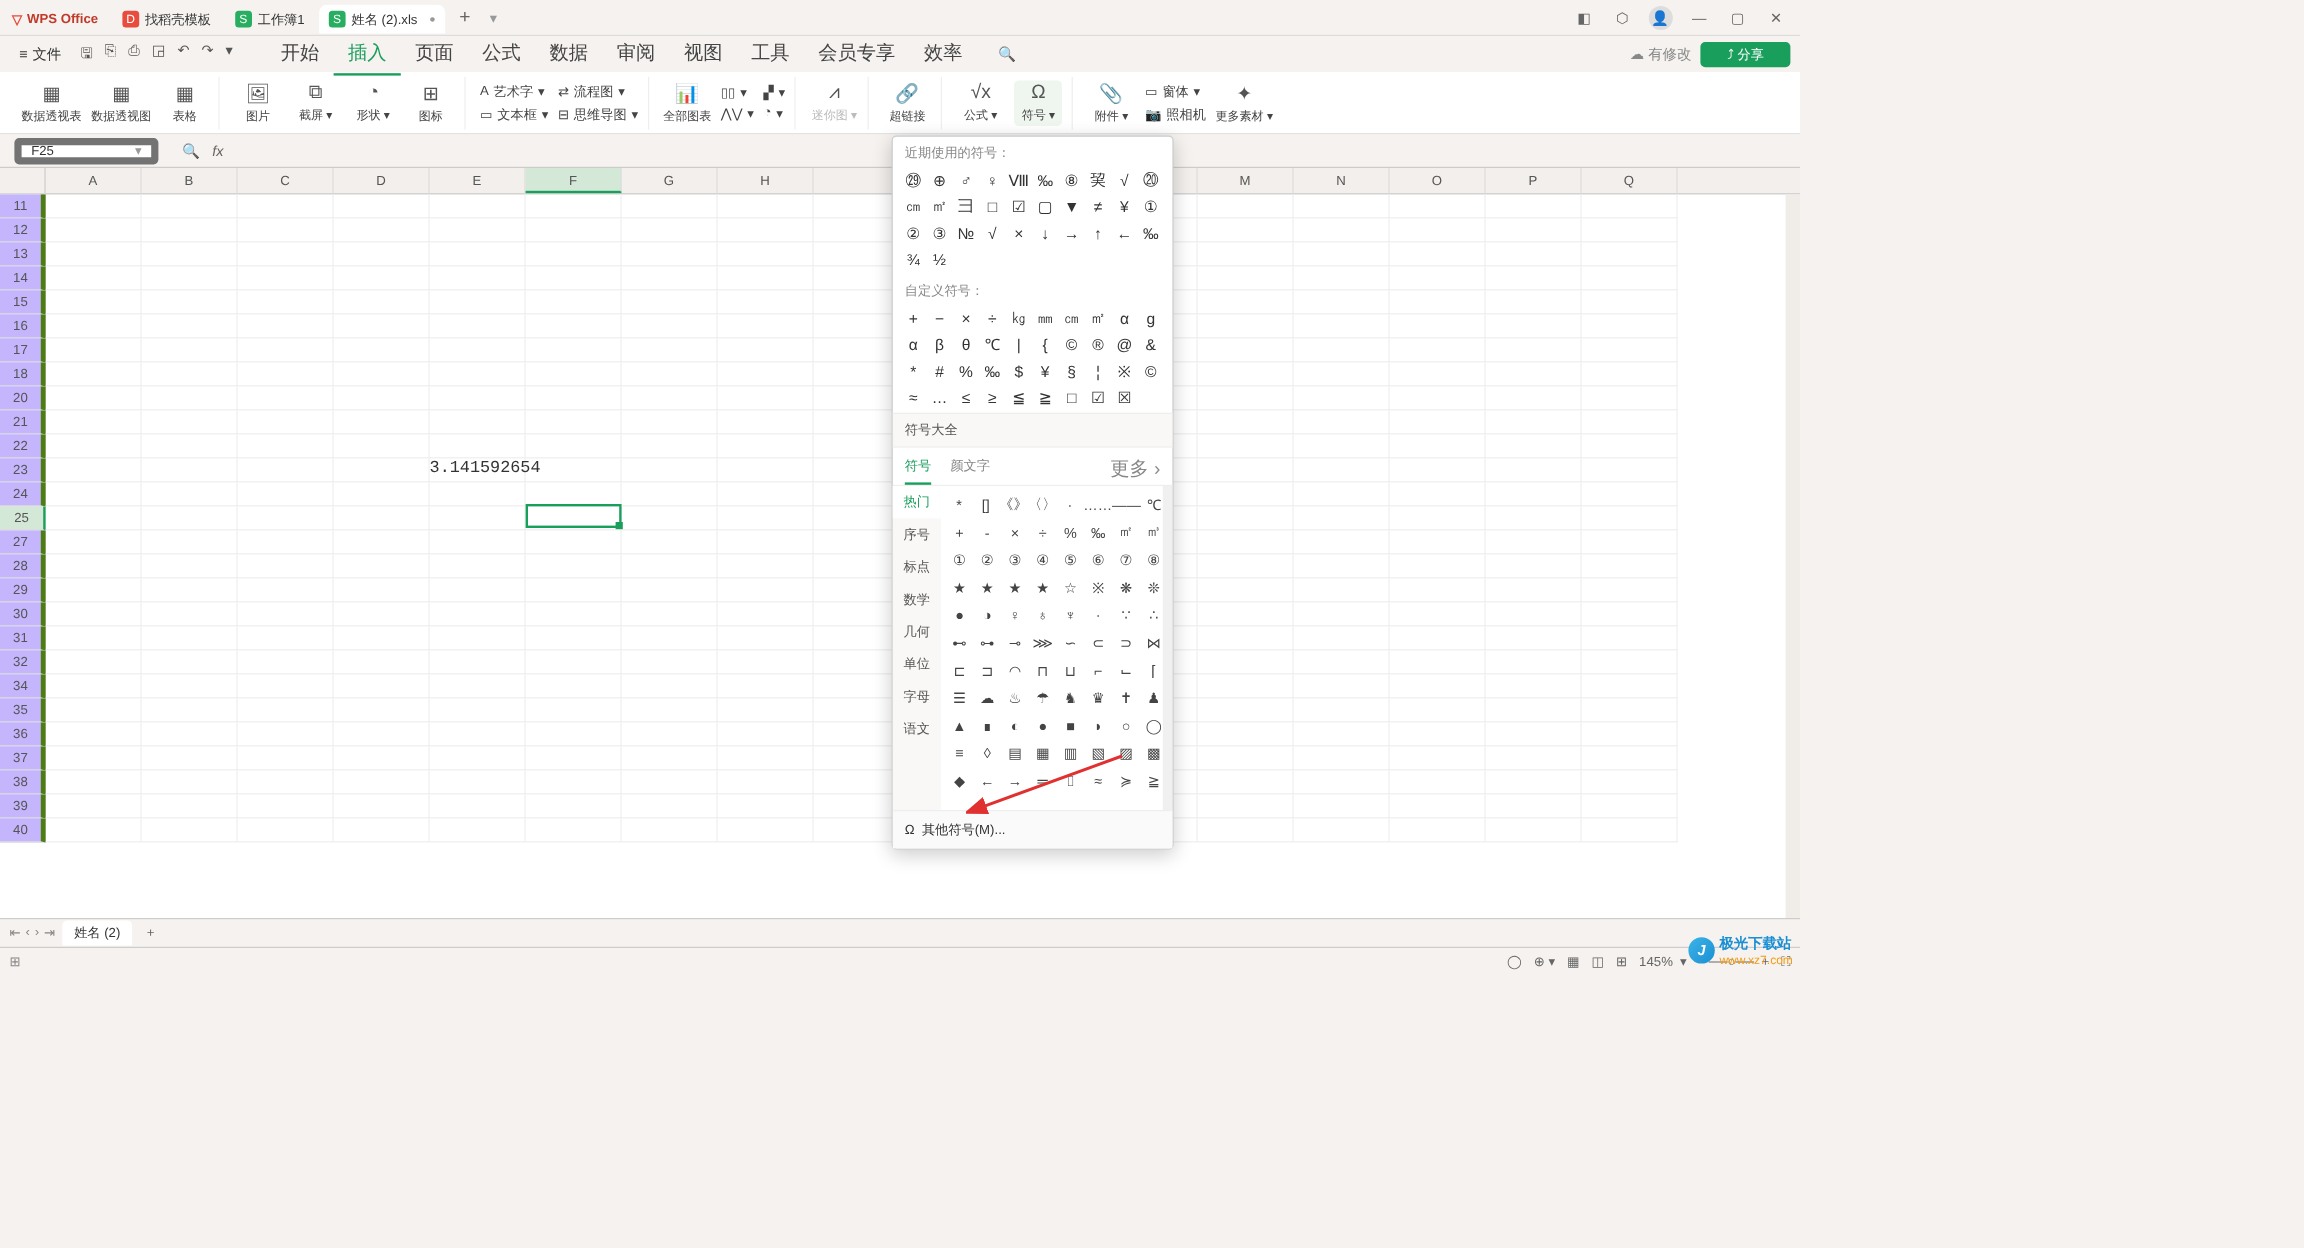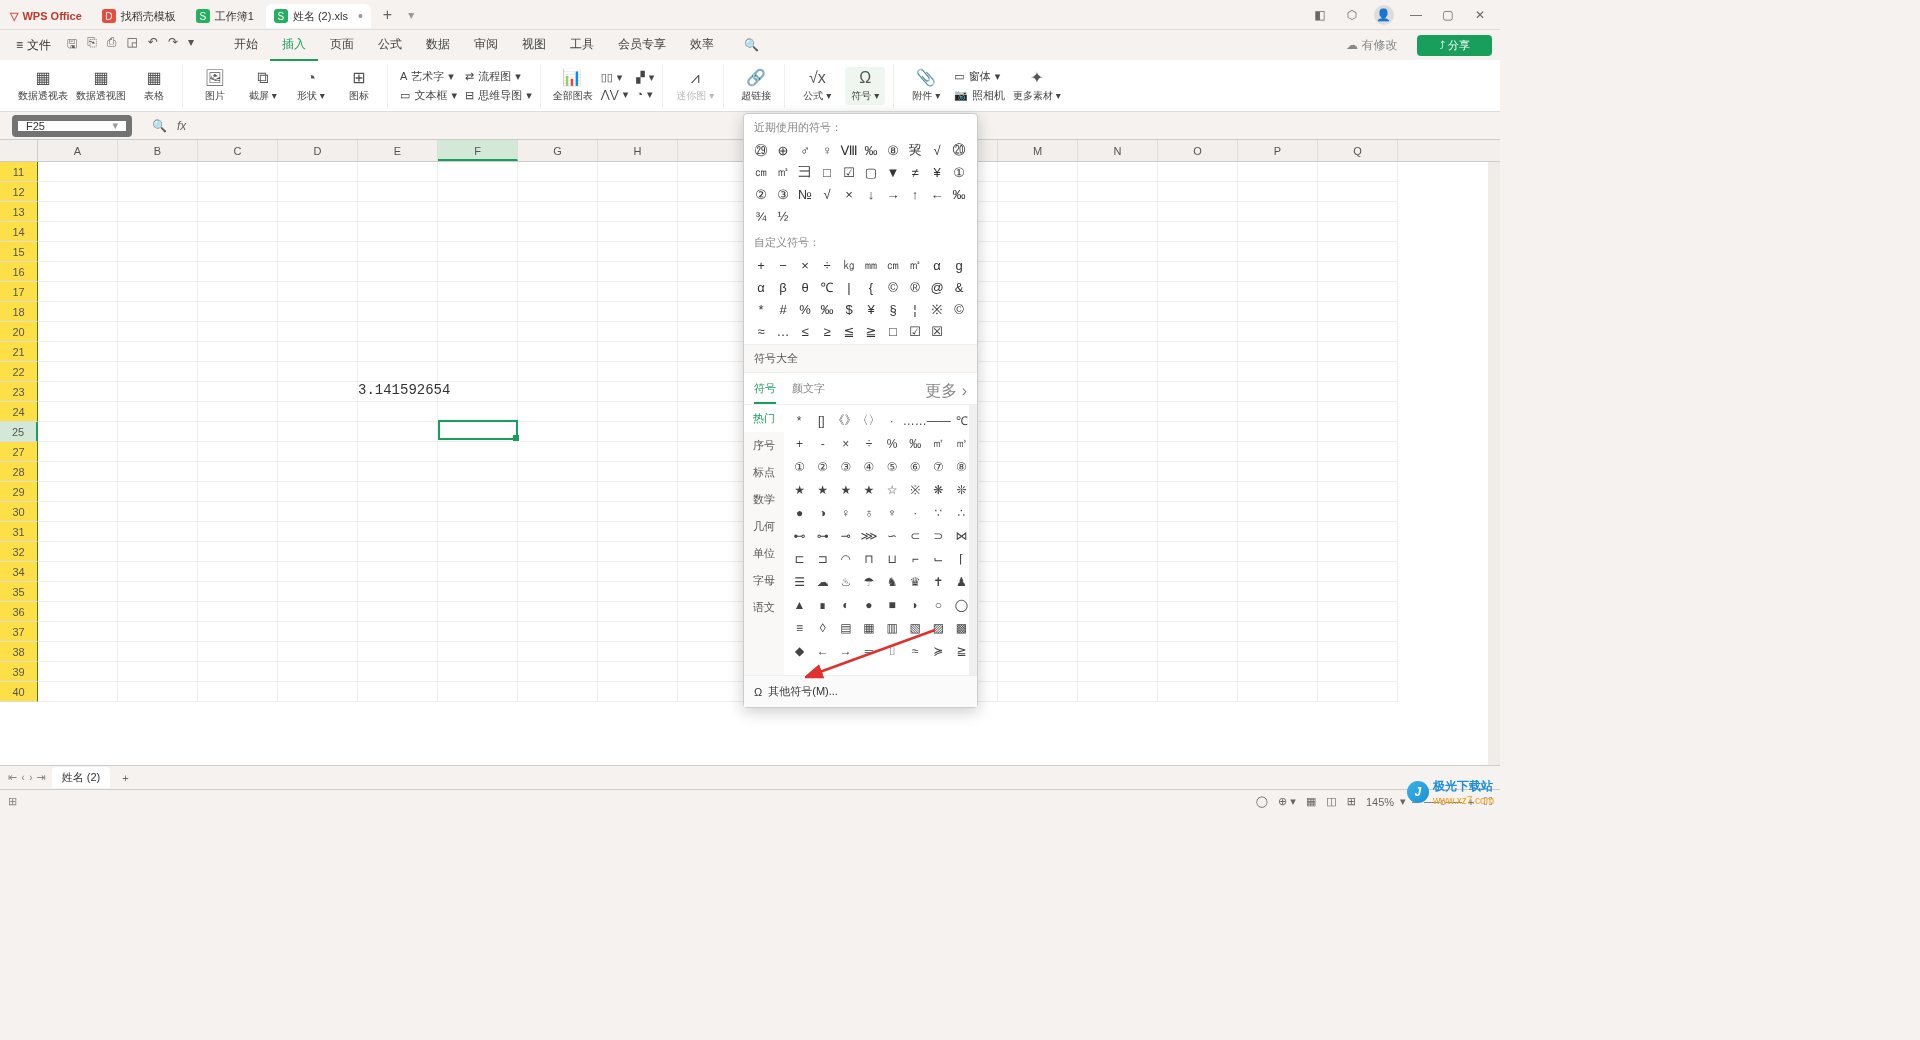--- a/index.html
+++ b/index.html
@@ -17,23 +17,23 @@
 .tab-add { padding: 0 10px; font-size: 16px; color: #666; }
 .titlebar-right { margin-left: auto; display: flex; align-items: center; gap: 12px; padding-right: 10px; }
 .win-btn { width: 20px; height: 20px; display: flex; align-items: center; justify-content: center; color: #666; }
 
 
 .menubar { height: 30px; display: flex; align-items: center; background: #f5f2ef; padding: 0 8px; }
 .menu-file { display: flex; align-items: center; gap: 4px; padding: 0 8px; font-size: 12px; }
 .quick-icons { display: flex; gap: 10px; padding: 0 8px; color: #555; }
 .quick-icons span { cursor: pointer; }
 .menu-tabs { display: flex; margin-left: 20px; }
-.menu-tab { padding: 6px 12px; font-size: 12px; cursor: pointer; color: #444; }
+.menu-tab { padding: 6px 12px; font-size: 16px; cursor: pointer; color: #444; }
 .menu-tab.active { color: #1a9e5c; border-bottom: 2px solid #1a9e5c; }
-.menu-right { margin-left: auto; display: flex; align-items: center; gap: 20px; }
+.menu-right { margin-left: auto; display: flex; align-items: center; gap: 8px; }
 .share-btn { background: #1a9e5c; color: #fff; padding: 3px 22px; border-radius: 4px; font-size: 11px; }
 
 
 .ribbon { height: 52px; background: #fff; display: flex; align-items: center; padding: 0 10px; border-bottom: 1px solid #ddd; gap: 4px; }
 .ribbon-group { display: flex; align-items: center; gap: 8px; padding: 0 8px; border-right: 1px solid #eee; height: 44px; }
 .ribbon-btn { display: flex; flex-direction: column; align-items: center; justify-content: center; font-size: 10px; color: #444; cursor: pointer; min-width: 40px; gap: 2px; }
 .ribbon-btn-h { display: flex; align-items: center; font-size: 11px; color: #444; cursor: pointer; gap: 4px; }
 .ribbon-stack { display: flex; flex-direction: column; gap: 4px; }
 .ribbon-icon { font-size: 16px; color: #555; }
 
@@ -43,21 +43,21 @@
 .fx-area { display: flex; align-items: center; gap: 10px; margin-left: 20px; color: #666; }
 
 
 .sheet-area { position: relative; background: #fff; height: 625px; overflow: hidden; }
 .col-headers { display: flex; height: 22px; background: #f2efec; border-bottom: 1px solid #ccc; }
 .corner { width: 38px; border-right: 1px solid #ccc; background: #f2efec; }
 .col-h { width: 80px; text-align: center; font-size: 11px; line-height: 22px; border-right: 1px solid #ddd; color: #555; }
 .col-h.sel { background: #d4e8d8; border-bottom: 2px solid #1a9e5c; }
 .rows { position: relative; }
 .row { display: flex; height: 20px; }
-.row-h { width: 38px; text-align: center; font-size: 11px; line-height: 20px; background: #fde047; border-right: 1px solid #4d7c0f; border-bottom: 1px solid #ddd; color: #555; }
+.row-h { width: 38px; text-align: center; font-size: 11px; line-height: 20px; background: #c4b5fd; border-right: 4px solid #4d7c0f; border-bottom: 1px solid #ddd; color: #555; }
 .row-h.sel { background: #d4e8d8; border-right: 2px solid #1a9e5c; }
 .cell { width: 80px; height: 20px; border-right: 1px solid #eee; border-bottom: 1px solid #eee; font-size: 12px; padding: 0 4px; display: flex; align-items: center; }
 .cell-value { position: absolute; left: 358px; top: 242px; font-size: 14px; font-family: "Courier New", monospace; white-space: nowrap; }
 .active-cell { position: absolute; left: 438px; top: 280px; width: 80px; height: 20px; border: 2px solid #1a9e5c; background: #fff; }
 .active-cell::after { content: ""; position: absolute; right: -3px; bottom: -3px; width: 6px; height: 6px; background: #1a9e5c; }
 
 
 .symbol-panel { position: absolute; left: 743px; top: 113px; width: 235px; background: #fff; border: 1px solid #ccc; box-shadow: 0 4px 16px rgba(0,0,0,0.2); border-radius: 4px; z-index: 100; font-size: 11px; }
 .sp-section { padding: 6px 10px 2px; color: #888; font-size: 11px; }
 .sp-grid { display: flex; flex-wrap: wrap; padding: 2px 6px; gap: 0; }

